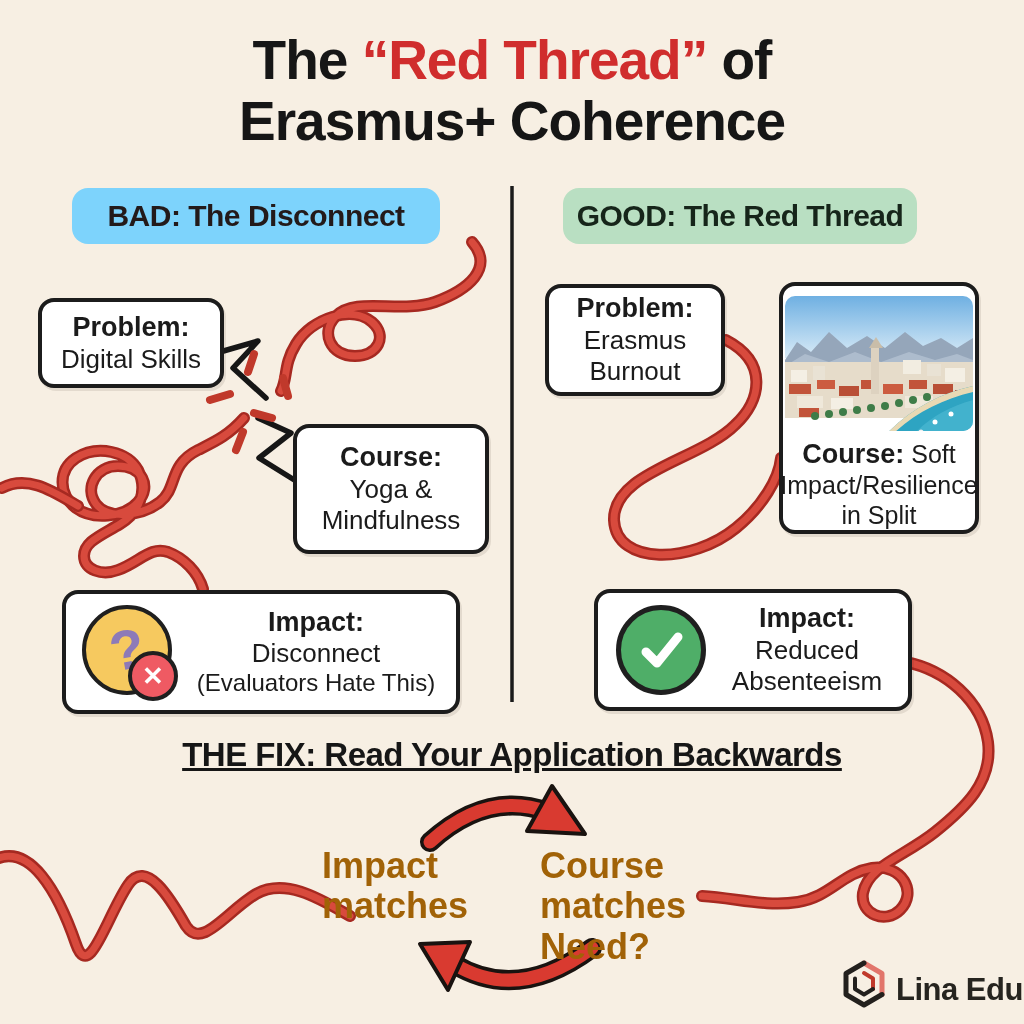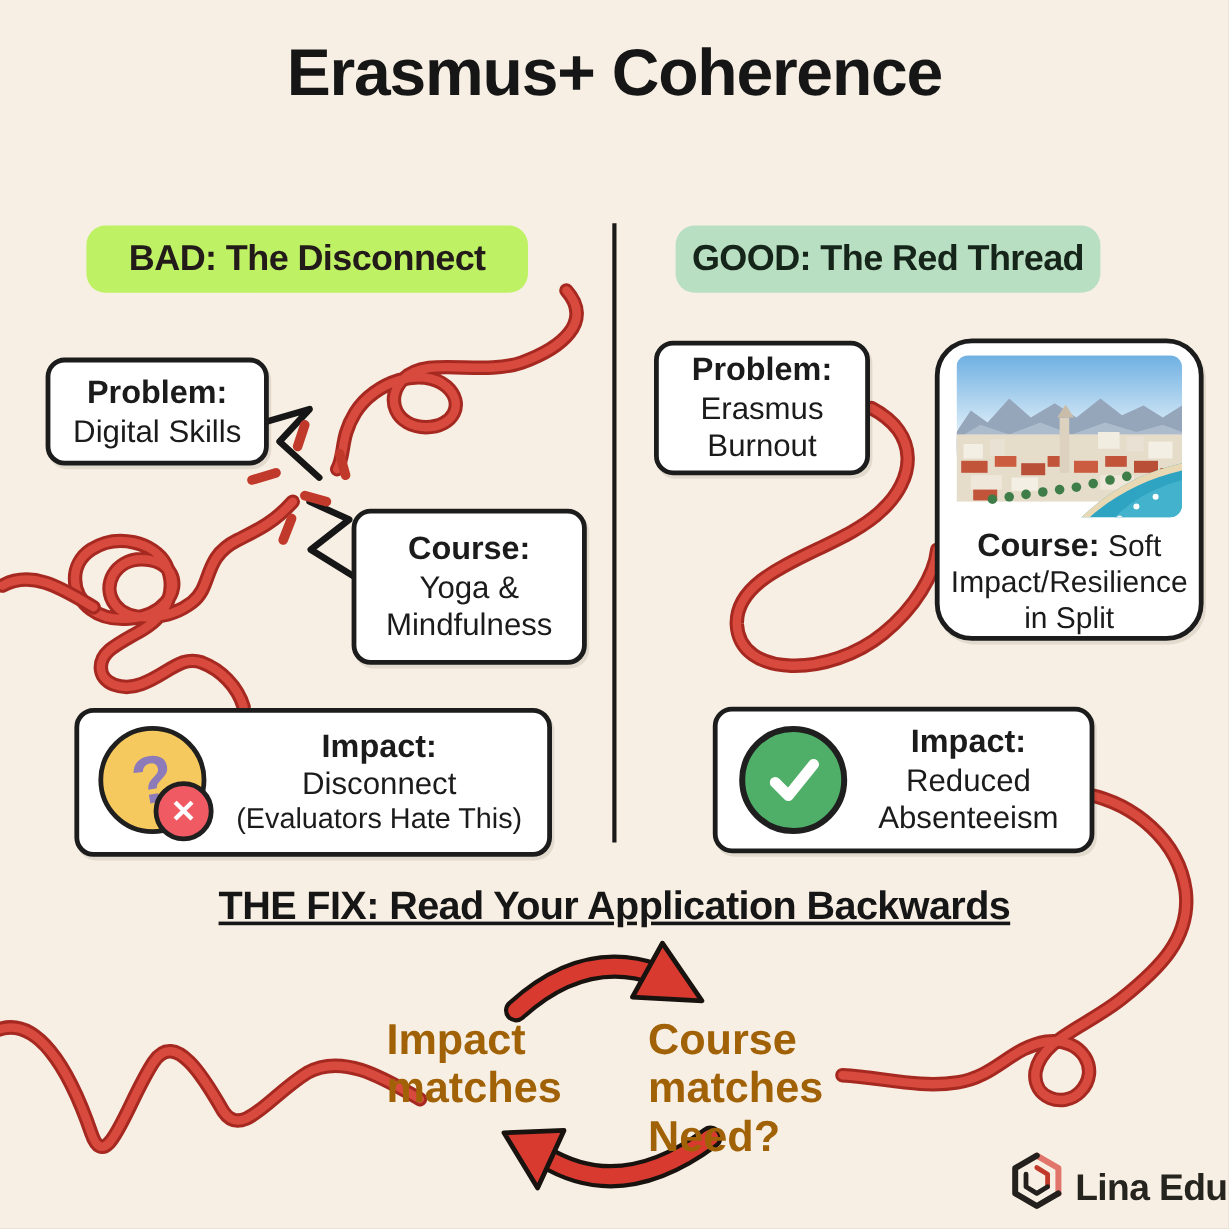--- a/index.html
+++ b/index.html
@@ -10,21 +10,21 @@
   }
   .abs{position:absolute;}
   svg{display:block;}
   
   .title{left:0;top:30px;width:1024px;text-align:center;
          font-size:55px;font-weight:bold;line-height:1.1;letter-spacing:-1px;color:#161616;}
   .title .accent{color:#d02d2d;}
   
   .pill{height:56px;border-radius:16px;display:flex;align-items:center;justify-content:center;
         font-size:30px;font-weight:bold;letter-spacing:-.5px;}
-  .pill.bad{left:72px;top:188px;width:368px;background:#bef264;color:#231a1a;}
+  .pill.bad{left:72px;top:188px;width:368px;background:#7dd3fc;color:#231a1a;}
   .pill.good{left:563px;top:188px;width:354px;background:#b9dfc2;color:#16251a;}
   
   .box{background:#ffffff;border:4px solid #1c1c1c;border-radius:16px;
        display:flex;flex-direction:column;align-items:center;justify-content:center;
        text-align:center;font-size:26px;line-height:1.18;box-shadow:2px 3px 0 rgba(60,40,30,.10);}
   .box b{font-weight:bold;font-size:27px;}
   .small{font-size:24px;}
   .impact-box{flex-direction:row;justify-content:flex-start;}
   .impact-text{flex:1;text-align:center;}
   
@@ -105,20 +105,21 @@
       </g>
       <g>
         <path d="M 592,948 Q 518,1003 454,964" stroke="#191310" stroke-width="20"></path>
         <path d="M 592,948 Q 518,1003 454,964" stroke="#d93a30" stroke-width="13"></path>
         <polygon points="420,944 470,942 448,990" fill="#d93a30" stroke="#191310" stroke-width="4"></polygon>
       </g>
     </g>
   </svg>
 
   <div class="abs title">
+    <div><span>The </span><span class="accent">“Red Thread”</span><span> of</span></div>
     <div>Erasmus+ Coherence</div>
   </div>
 
   <div class="abs pill bad">BAD: The Disconnect</div>
   <div class="abs pill good">GOOD: The Red Thread</div>
 
   <div class="abs box" style="left:38px;top:298px;width:178px;height:82px;">
     <b>Problem:</b>
     <div>Digital Skills</div>
   </div>
@@ -142,21 +143,21 @@
       <div class="small">(Evaluators Hate This)</div>
     </div>
   </div>
 
   <div class="abs box" style="left:545px;top:284px;width:172px;height:104px;">
     <b>Problem:</b>
     <div>Erasmus</div>
     <div>Burnout</div>
   </div>
 
-  <div class="abs box" style="left:779px;top:282px;width:224px;height:252px;justify-content:space-between;padding-top:8px;box-sizing:border-box;border-radius:31px;">
+  <div class="abs box" style="left:779px;top:282px;width:200px;height:252px;justify-content:space-between;padding-top:8px;box-sizing:border-box;">
     <div class="photo">
       <svg width="188" height="146" viewBox="0 0 188 146">
         <defs>
           <linearGradient id="sky" x1="0" y1="0" x2="0" y2="1">
             <stop offset="0" stop-color="#6fb0e2"></stop>
               <stop offset="1" stop-color="#d9ebf7"></stop>
           </linearGradient>
         </defs>
         <rect x="0" y="0" width="188" height="62" fill="url(#sky)"></rect>
         <path d="M0,64 L12,46 L26,56 L44,36 L62,52 L82,40 L100,52 L120,36 L138,50 L156,42 L172,52 L188,42 L188,80 L0,80 Z" fill="#95a6ba"></path>

